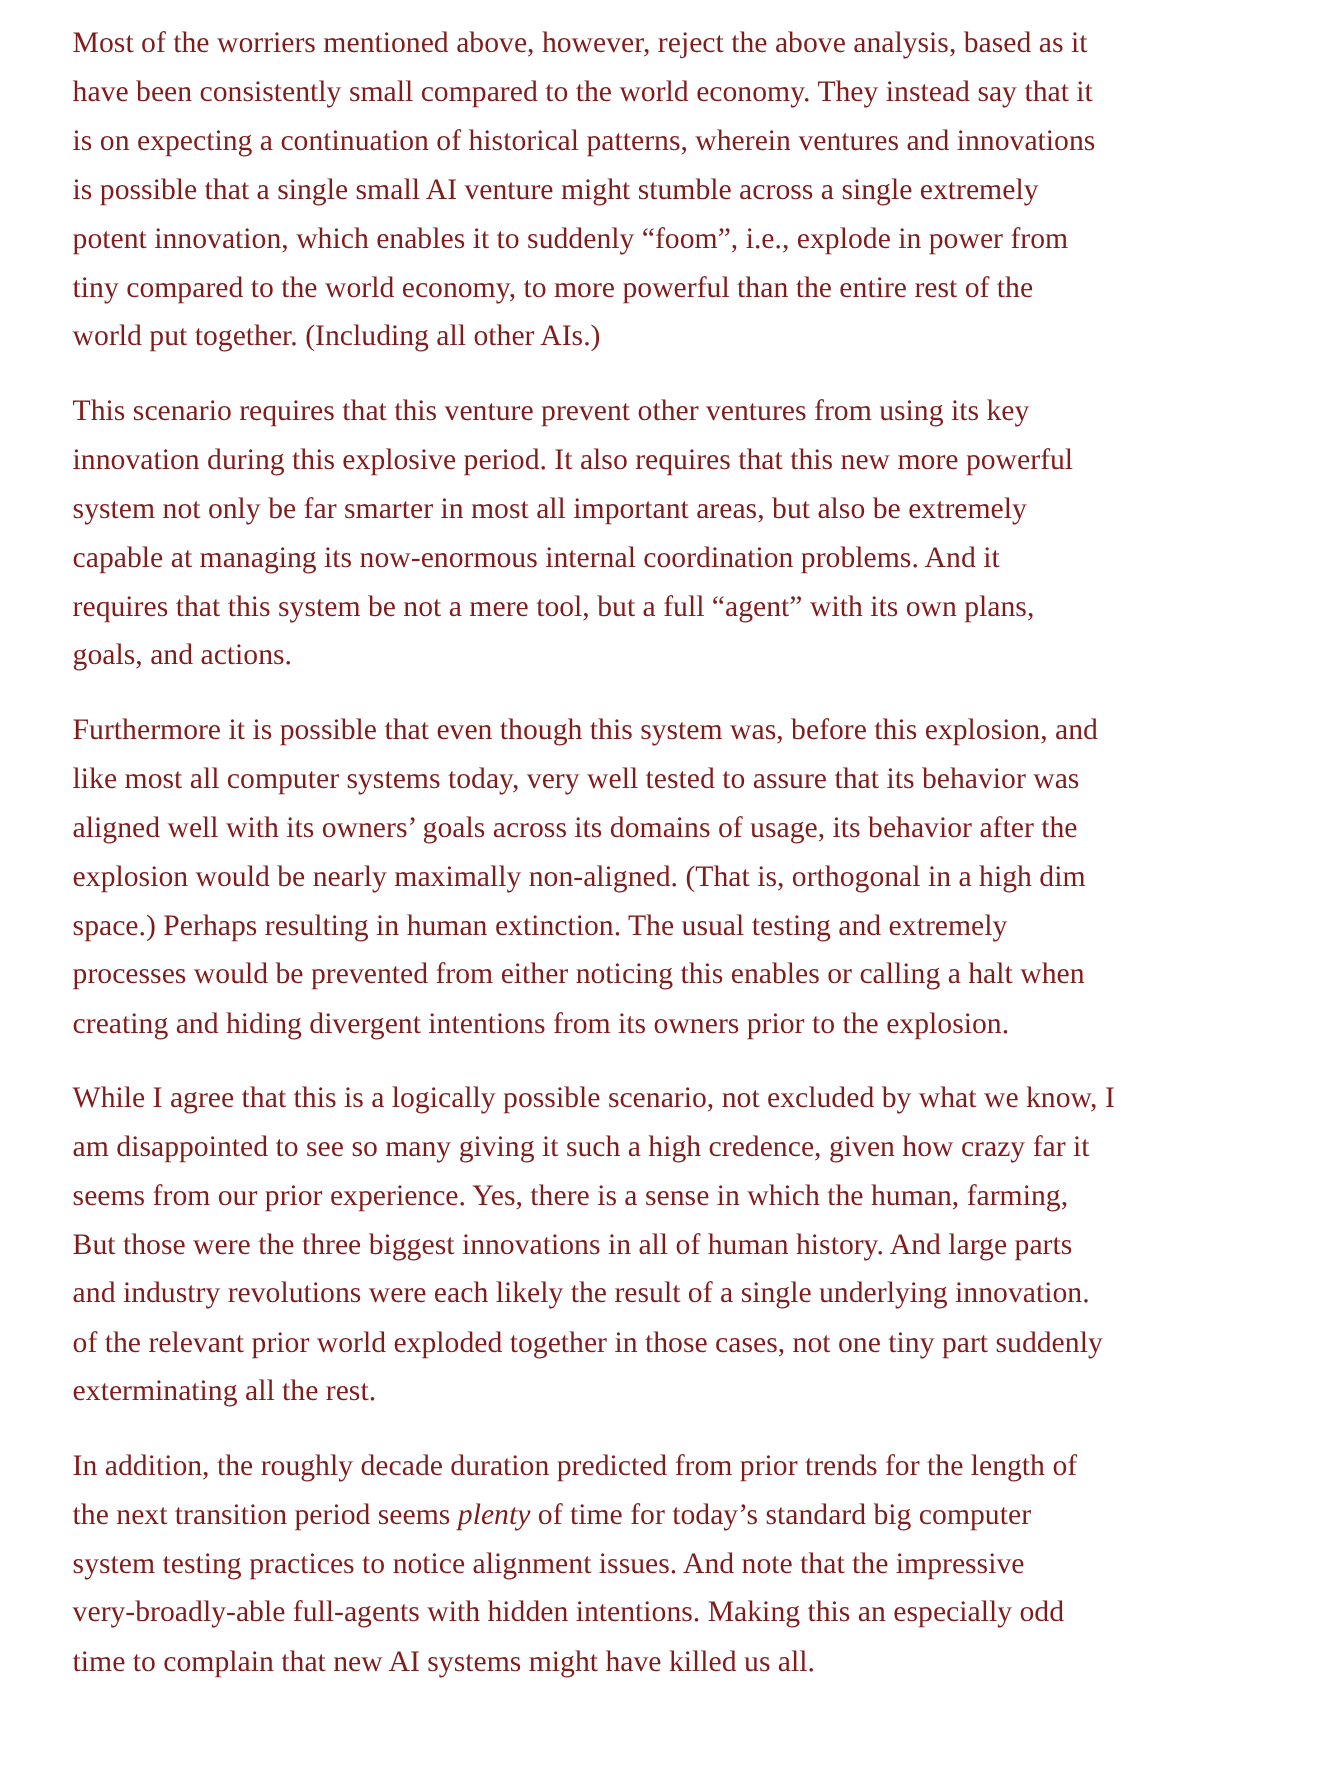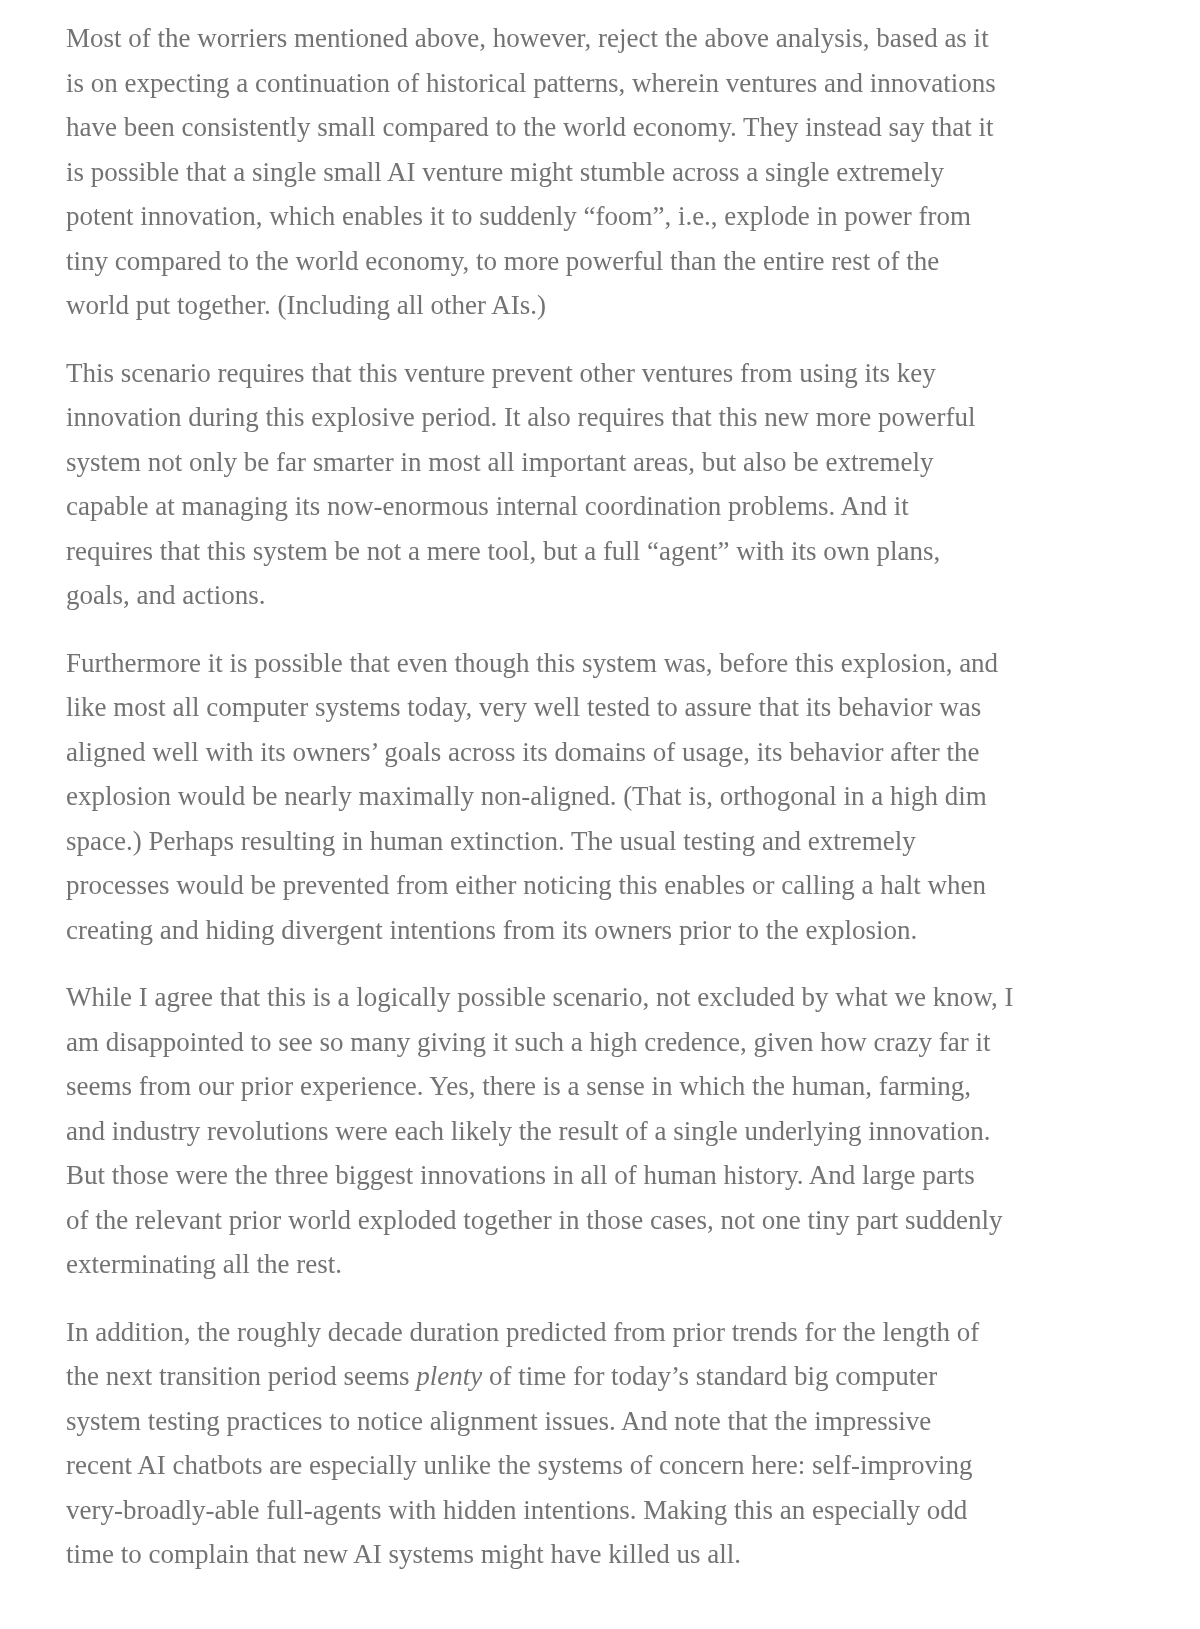--- a/index.html
+++ b/index.html
@@ -9,21 +9,21 @@
   }
   .page {
     position: relative;
     width: 1200px;
     height: 1629px;
     box-sizing: border-box;
     background: #ffffff;
     padding: 16px 60px 0 66px;
     overflow: hidden;
     font-family: "Liberation Serif", "DejaVu Serif", serif;
-    color: #737373;
+    color: #7f1d1d;
     font-size: 27px;
   }
   .para {
     margin: 0 0 23px 0;
     padding: 0;
   }
   .line {
     display: block;
     line-height: 44.5px;
     white-space: nowrap;
@@ -33,22 +33,22 @@
     text-align: right;
   }
 </style>
 </head>
 <body>
 
 <main class="page">
   <div>
       <p class="para">
         <span class="line"><span>Most of the worriers mentioned above, however, reject the above analysis, based as it</span></span>
+        <span class="line"><span>have been consistently small compared to the world economy. They instead say that it</span></span>
         <span class="line"><span>is on expecting a continuation of historical patterns, wherein ventures and innovations</span></span>
-        <span class="line"><span>have been consistently small compared to the world economy. They instead say that it</span></span>
         <span class="line"><span>is possible that a single small AI venture might stumble across a single extremely</span></span>
         <span class="line"><span>potent innovation, which enables it to suddenly “foom”, i.e., explode in power from</span></span>
         <span class="line"><span>tiny compared to the world economy, to more powerful than the entire rest of the</span></span>
         <span class="line"><span>world put together. (Including all other AIs.)</span></span>
       </p>
       <p class="para">
         <span class="line"><span>This scenario requires that this venture prevent other ventures from using its key</span></span>
         <span class="line"><span>innovation during this explosive period. It also requires that this new more powerful</span></span>
         <span class="line"><span>system not only be far smarter in most all important areas, but also be extremely</span></span>
         <span class="line"><span>capable at managing its now-enormous internal coordination problems. And it</span></span>
@@ -61,27 +61,26 @@
         <span class="line"><span>aligned well with its owners’ goals across its domains of usage, its behavior after the</span></span>
         <span class="line"><span>explosion would be nearly maximally non-aligned. (That is, orthogonal in a high dim</span></span>
         <span class="line"><span>space.) Perhaps resulting in human extinction. The usual testing and extremely</span></span>
         <span class="line"><span>processes would be prevented from either noticing this enables or calling a halt when</span></span>
         <span class="line"><span>creating and hiding divergent intentions from its owners prior to the explosion.</span></span>
       </p>
       <p class="para">
         <span class="line"><span>While I agree that this is a logically possible scenario, not excluded by what we know, I</span></span>
         <span class="line"><span>am disappointed to see so many giving it such a high credence, given how crazy far it</span></span>
         <span class="line"><span>seems from our prior experience. Yes, there is a sense in which the human, farming,</span></span>
+        <span class="line"><span>But those were the three biggest innovations in all of human history. And large parts</span></span>
         <span class="line"><span>and industry revolutions were each likely the result of a single underlying innovation.</span></span>
-        <span class="line"><span>But those were the three biggest innovations in all of human history. And large parts</span></span>
         <span class="line"><span>of the relevant prior world exploded together in those cases, not one tiny part suddenly</span></span>
         <span class="line"><span>exterminating all the rest.</span></span>
       </p>
       <p class="para">
         <span class="line"><span>In addition, the roughly decade duration predicted from prior trends for the length of</span></span>
         <span class="line"><span>the next transition period seems </span><em>plenty</em><span> of time for today’s standard big computer</span></span>
         <span class="line"><span>system testing practices to notice alignment issues. And note that the impressive</span></span>
-        <span class="line"><span>recent AI chatbots are especially unlike the systems of concern here: self-improving</span></span>
         <span class="line"><span>very-broadly-able full-agents with hidden intentions. Making this an especially odd</span></span>
         <span class="line"><span>time to complain that new AI systems might have killed us all.</span></span>
       </p>
     </div>
 </main>
 
 </body></html>

